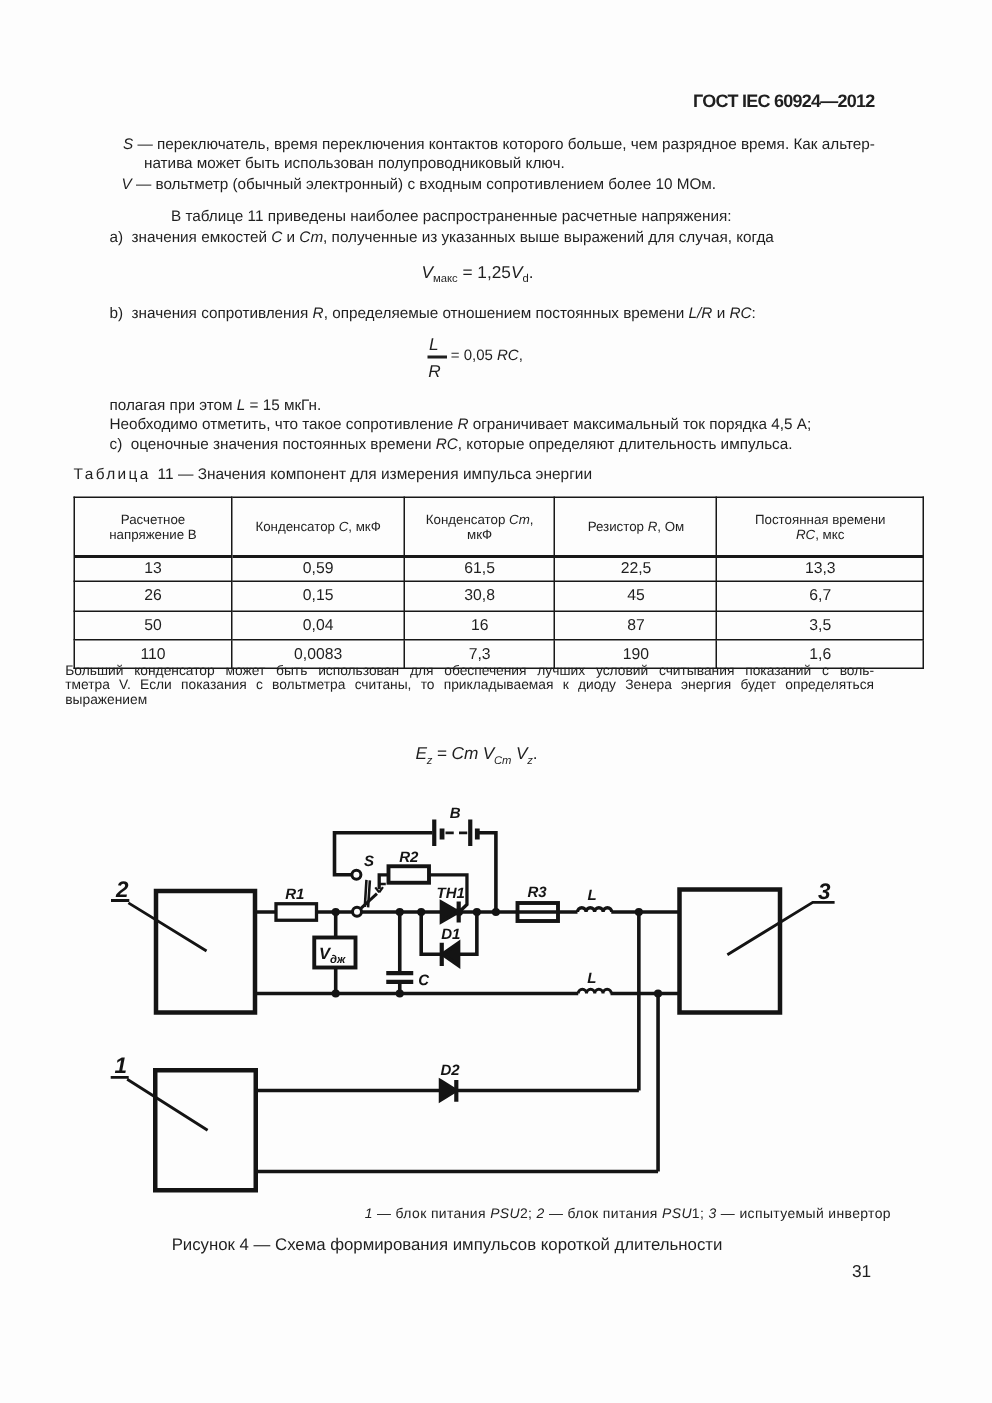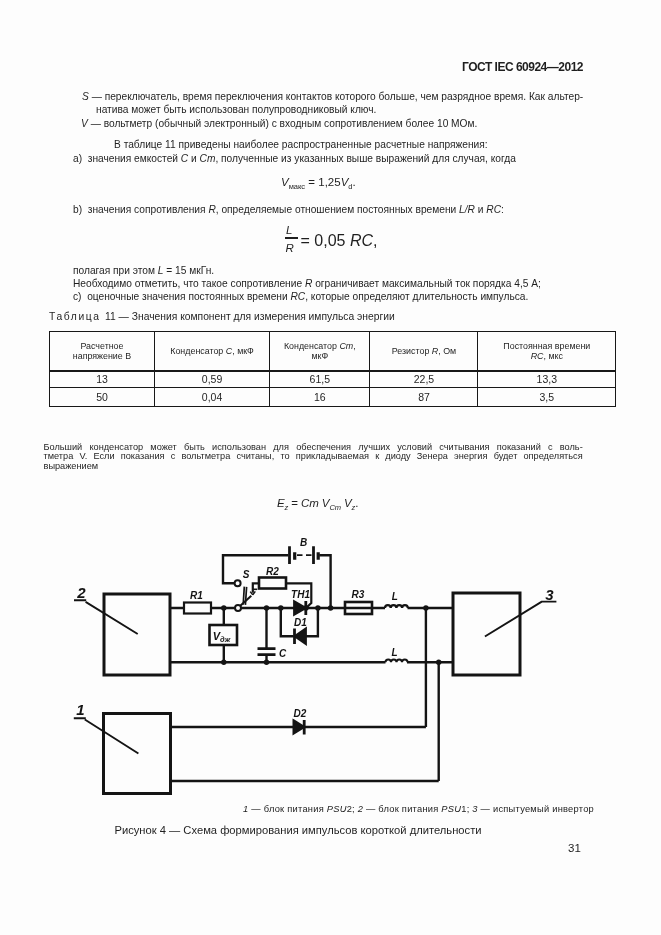--- a/index.html
+++ b/index.html
@@ -24,21 +24,21 @@
 
 <div class="abs b11" style="left:73px;top:152.1px;">а)&nbsp; значения емкостей <i>С</i> и <i>Сm</i>, полученные из указанных выше выражений для случая, когда</div>
 
 <div class="abs" style="left:281px;top:176.1px;font-size:11.5px;"><i>V</i><sub>макс</sub> = 1,25<i>V</i><sub>d</sub>.</div>
 
 <div class="abs b11" style="left:73px;top:202.7px;">b)&nbsp; значения сопротивления <i>R</i>, определяемые отношением постоянных времени <i>L/R</i> и <i>RC</i>:</div>
 
 <div class="abs" style="left:286px;top:223.7px;font-size:11.5px;"><i>L</i></div>
 <div class="abs" style="left:284.9px;top:237.4px;width:12.8px;height:1.3px;background:#1f1f1f;"></div>
 <div class="abs" style="left:285.5px;top:242.4px;font-size:11.5px;"><i>R</i></div>
-<div class="abs" style="left:300.5px;top:231.6px;font-size:16px;">= 0,05 <i>RC</i>,</div>
+<div class="abs" style="left:300.5px;top:231.6px;font-size:10px;">= 0,05 <i>RC</i>,</div>
 
 <div class="abs b11" style="left:73px;top:263.7px;">полагая при этом <i>L</i> = 15 мкГн.</div>
 <div class="abs b11" style="left:73px;top:277.1px;">Необходимо отметить, что такое сопротивление <i>R</i> ограничивает максимальный ток порядка 4,5 А;</div>
 <div class="abs b11" style="left:73px;top:290px;">с)&nbsp; оценочные значения постоянных времени <i>RC</i>, которые определяют длительность импульса.</div>
 
 <div class="abs" style="left:49px;top:310.5px;font-size:10.3px;"><span style="letter-spacing:1.6px;">Таблица </span>11 — Значения компонент для измерения импульса энергии</div>
 
 <table id="tbl" style="position:absolute;left:48.9px;top:330.6px;border-collapse:collapse;table-layout:fixed;color:#1f1f1f;">
   <colgroup>
       <col style="width:105.2px">
@@ -55,26 +55,40 @@
     <td>Резистор <i>R</i>, Ом</td>
     <td>Постоянная времени<br><i>RC</i>, мкс</td>
   </tr>
   <tr style="height:16px;">
         <td class="d">13</td>
         <td class="d">0,59</td>
         <td class="d">61,5</td>
         <td class="d">22,5</td>
         <td class="d">13,3</td>
       </tr>
+  <tr style="height:20.1px;">
+        <td class="d">26</td>
+        <td class="d">0,15</td>
+        <td class="d">30,8</td>
+        <td class="d">45</td>
+        <td class="d">6,7</td>
+      </tr>
   <tr style="height:19.6px;">
         <td class="d">50</td>
         <td class="d">0,04</td>
         <td class="d">16</td>
         <td class="d">87</td>
         <td class="d">3,5</td>
+      </tr>
+  <tr style="height:18.7px;">
+        <td class="d">110</td>
+        <td class="d">0,0083</td>
+        <td class="d">7,3</td>
+        <td class="d">190</td>
+        <td class="d">1,6</td>
       </tr>
 </tbody>
   </table>
 <style>
   #tbl{border:1.5px solid #181818;}
   #tbl td{border:1px solid #181818;text-align:center;vertical-align:middle;}
   #tbl tr.hr td{border-bottom:2.5px solid #181818;font-size:8.9px;line-height:10.2px;}
   #tbl td.d{font-size:10.5px;}
 </style>
 

